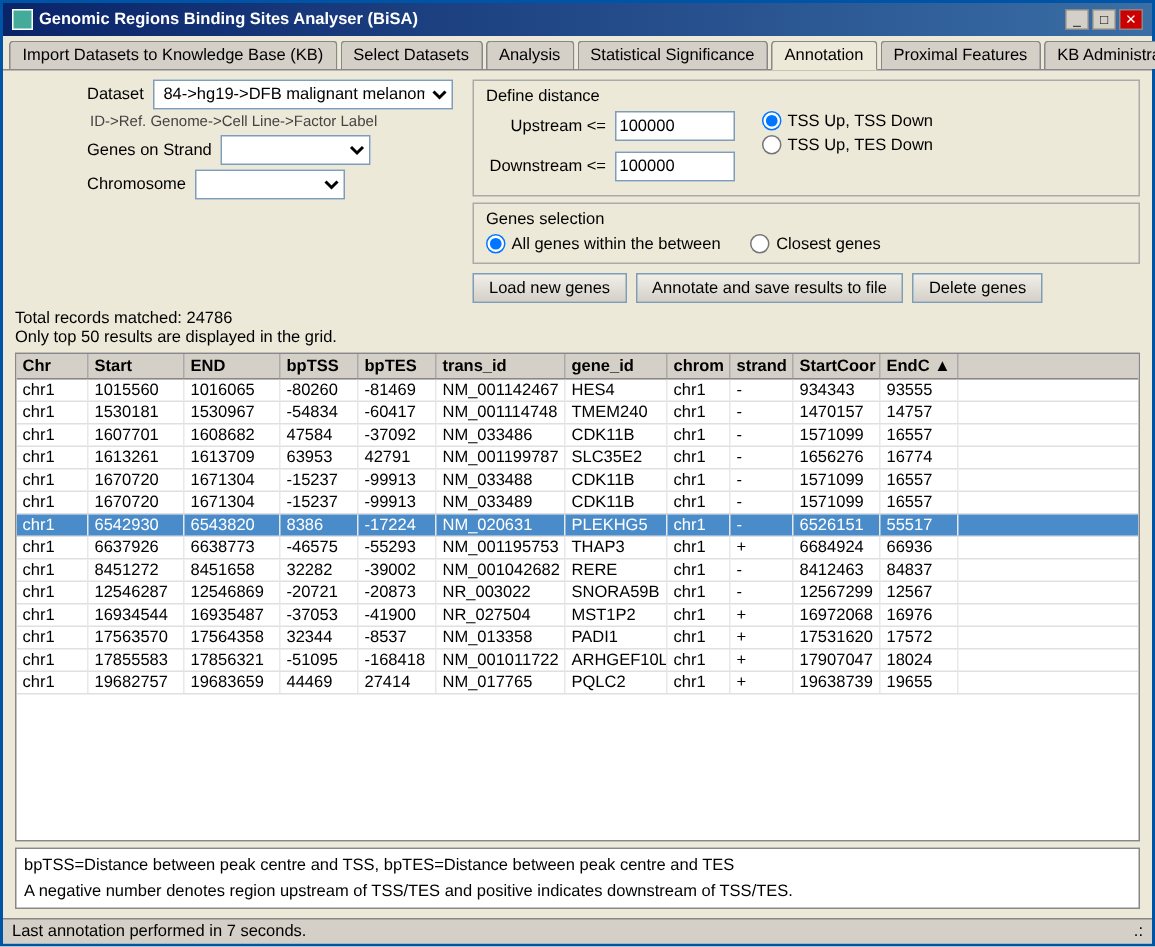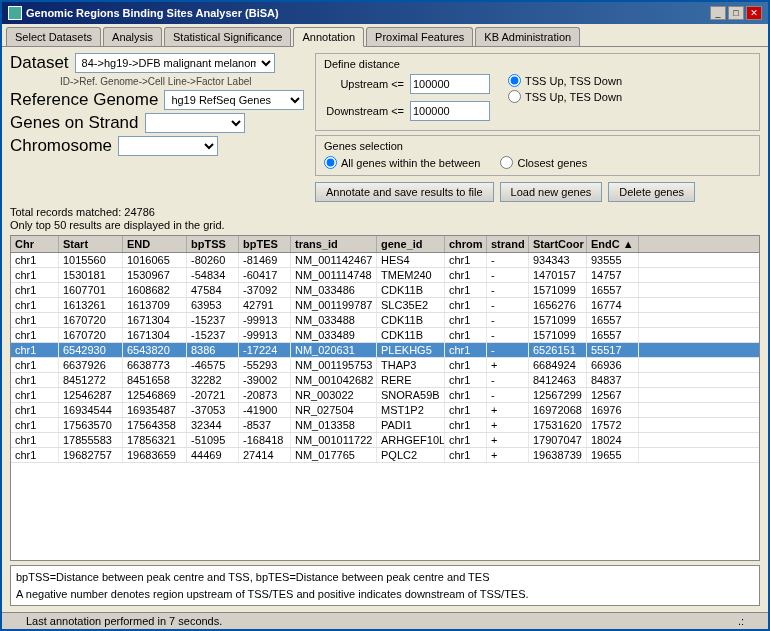--- a/index.html
+++ b/index.html
@@ -94,21 +94,21 @@
       gap: 4px;
       overflow: hidden;
     }
 
     .form-row {
       display: flex;
       align-items: center;
       gap: 6px;
       flex-wrap: nowrap;
     }
-    .form-label { font-size: 17px; white-space: nowrap; }
+    .form-label { font-size: 11px; white-space: nowrap; margin-left: 48px; }
 
     select, input[type=text] {
       font-size: 11px;
       border: 1px solid #7f9db9;
       background: white;
       padding: 1px 2px;
       height: 20px;
     }
     select { cursor: pointer; }
 
@@ -238,21 +238,21 @@
       background: white;
       padding: 3px 5px;
       font-size: 11px;
       line-height: 1.5;
       flex-shrink: 0;
     }
 
     .status-bar {
       background: #d4d0c8;
       border-top: 1px solid #888;
-      padding: 2px 24px;
+      padding: 2px 6px;
       font-size: 11px;
       flex-shrink: 0;
       display: flex;
       align-items: center;
       justify-content: space-between;
     }
 
     .col-chr  { width: 48px; }
     .col-start{ width: 64px; }
     .col-end  { width: 64px; }
@@ -276,44 +276,41 @@
       <span>Genomic Regions Binding Sites Analyser (BiSA)</span>
     </div>
     <div class="title-controls">
       <div class="title-btn">_</div>
       <div class="title-btn">□</div>
       <div class="title-btn close">✕</div>
     </div>
   </div>
 
   <div class="tabs-bar">
+    <div class="tab">Import Datasets to Knowledge Base (KB)</div>
     <div class="tab">Select Datasets</div>
     <div class="tab">Analysis</div>
     <div class="tab">Statistical Significance</div>
     <div class="tab active">Annotation</div>
     <div class="tab">Proximal Features</div>
     <div class="tab">KB Administration</div>
 
   </div>
 
   <div class="content">
 
     <div class="main-columns">
 
       <div class="left-col">
         <div class="form-row">
           <span class="form-label">Dataset</span>
           <select style="width:200px;"><option>84-&gt;hg19-&gt;DFB malignant melanoma ce ▾</option></select>
         </div>
         <div class="form-row" style="padding-left:50px;align-items:center;">
           <span style="font-size:10px; color:#444;">ID-&gt;Ref. Genome-&gt;Cell Line-&gt;Factor Label</span>
-        </div>
-        <div class="form-row">
-          <span class="form-label">Reference Genome</span>
-          <select style="width:140px;"><option>hg19 RefSeq Genes</option></select>
         </div>
         <div class="form-row">
           <span class="form-label">Genes on Strand</span>
           <select style="width:100px;">
             <option></option>
           </select>
         </div>
         <div class="form-row">
           <span class="form-label">Chromosome</span>
           <select style="width:100px;">
@@ -358,22 +355,22 @@
               <span>All genes within the between</span>
             </div>
             <div class="radio-row">
               <input type="radio" name="genes_option" style="">
               <span>Closest genes</span>
             </div>
           </div>
         </div>
 
         <div class="buttons-row">
+          <button class="action-btn">Load new genes</button>
           <button class="action-btn">Annotate and save results to file</button>
-          <button class="action-btn">Load new genes</button>
           <button class="action-btn">Delete genes</button>
         </div>
       </div>
     </div>
 
     <div style="display:flex; flex-direction:column; gap:1px;">
       <span>Total records matched: 24786</span>
       <span>Only top 50 results are displayed in the grid.</span>
     </div>
 

